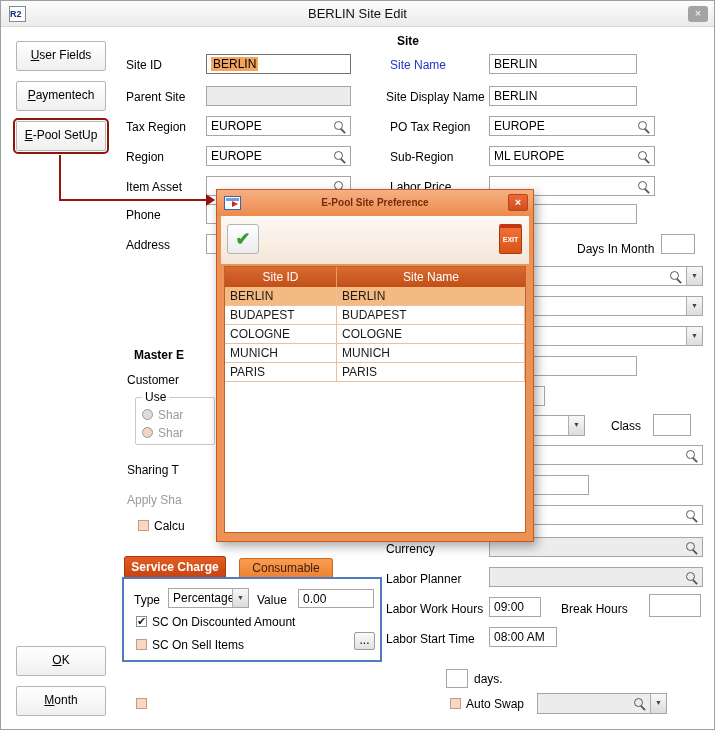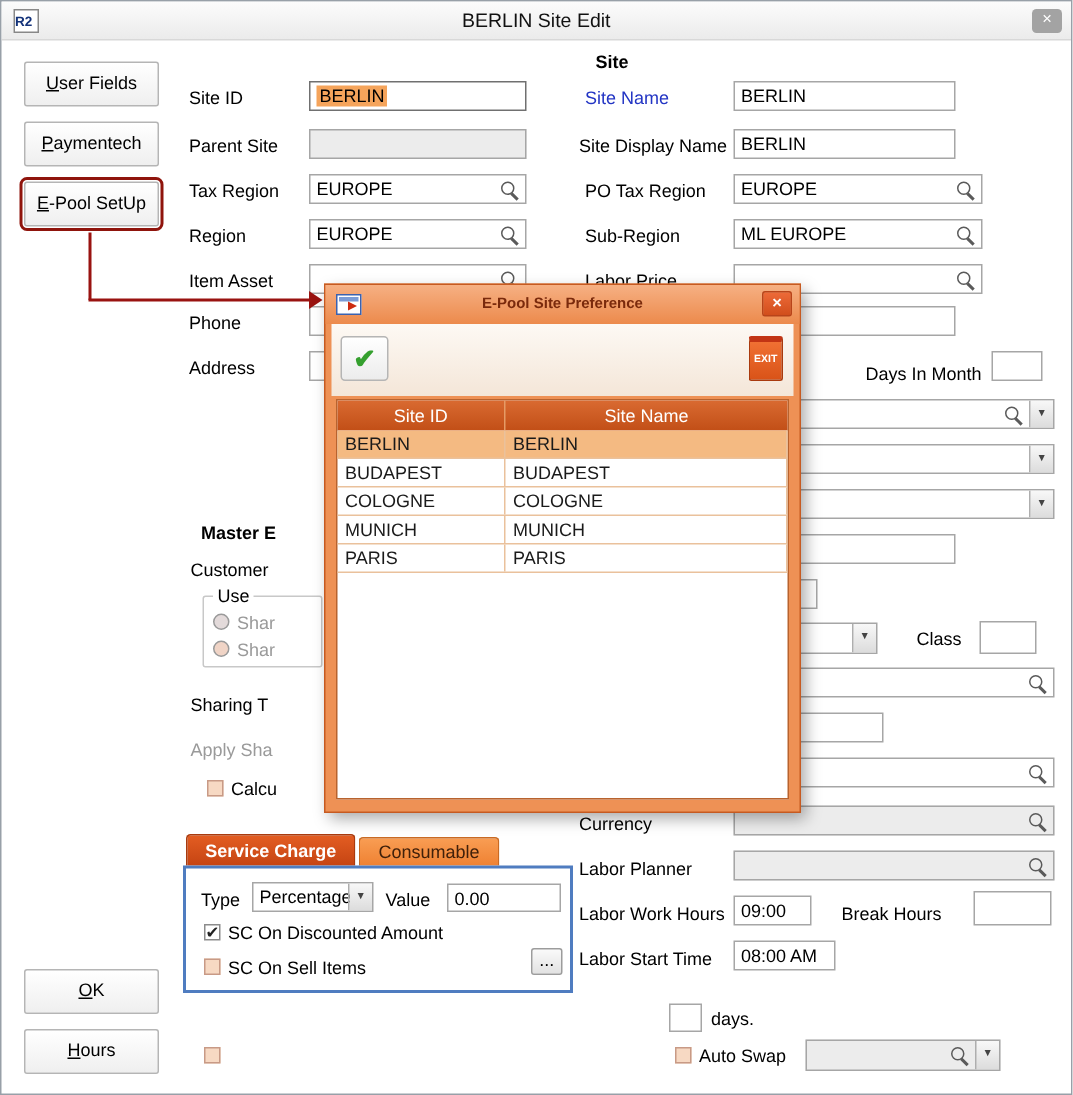--- a/index.html
+++ b/index.html
@@ -210,21 +210,21 @@
     <span>09:00</span>
   </div>
   <div class="lbl" style="left:560px;top:601px">Break Hours</div>
   <div class="fld" style="left:648px;top:593px;width:52px;height:23px"></div>
 
   <div class="lbl" style="left:385px;top:631px">Labor Start Time</div>
   <div class="fld" style="left:488px;top:626px;width:68px">
     <span>08:00 AM</span>
   </div>
 
-  <div class="tab-sel" style="left:123px;top:555px;width:113px;height:22px;line-height:21px">Service Charge</div>
+  <div class="tab-sel" style="left:123px;top:555px;width:102px;height:22px;line-height:21px">Service Charge</div>
   <div class="tab-un" style="left:238px;top:557px;width:94px;height:20px;line-height:19px">Consumable</div>
 
   <div class="sc-panel" style="left:121px;top:576px;width:260px;height:85px"></div>
 
   <div class="lbl" style="left:133px;top:592px">Type</div>
   <div class="fld" style="left:167px;top:587px;width:81px;padding-right:20px">
     <span>Percentage</span>
     <span class="dd">▼</span>
   </div>
   <div class="lbl" style="left:256px;top:592px">Value</div>
@@ -248,21 +248,21 @@
   <div class="lbl" style="left:465px;top:696px">Auto Swap</div>
   <div class="fld dis" style="left:536px;top:692px;width:130px;height:21px">
     <span class="mag" style="right:20px"></span>
     <span class="dd">▼</span>
   </div>
 
   <div class="btn" style="left:15px;top:645px">
     <span class="t">OK</span>
   </div>
   <div class="btn" style="left:15px;top:685px">
-    <span class="t">Hours</span>
+    <span class="t">Month</span>
   </div>
 
   <div class="conn" style="left:58px;top:154px;width:2px;height:45px"></div>
   <div class="conn" style="left:58px;top:198px;width:148px;height:2px"></div>
   <div class="conn-head" style="left:205px;top:193px"></div>
 
   <div class="popup">
     <div class="p-title">
       <span class="p-icon"></span>
       <div class="p-title-text">E-Pool Site Preference</div>

